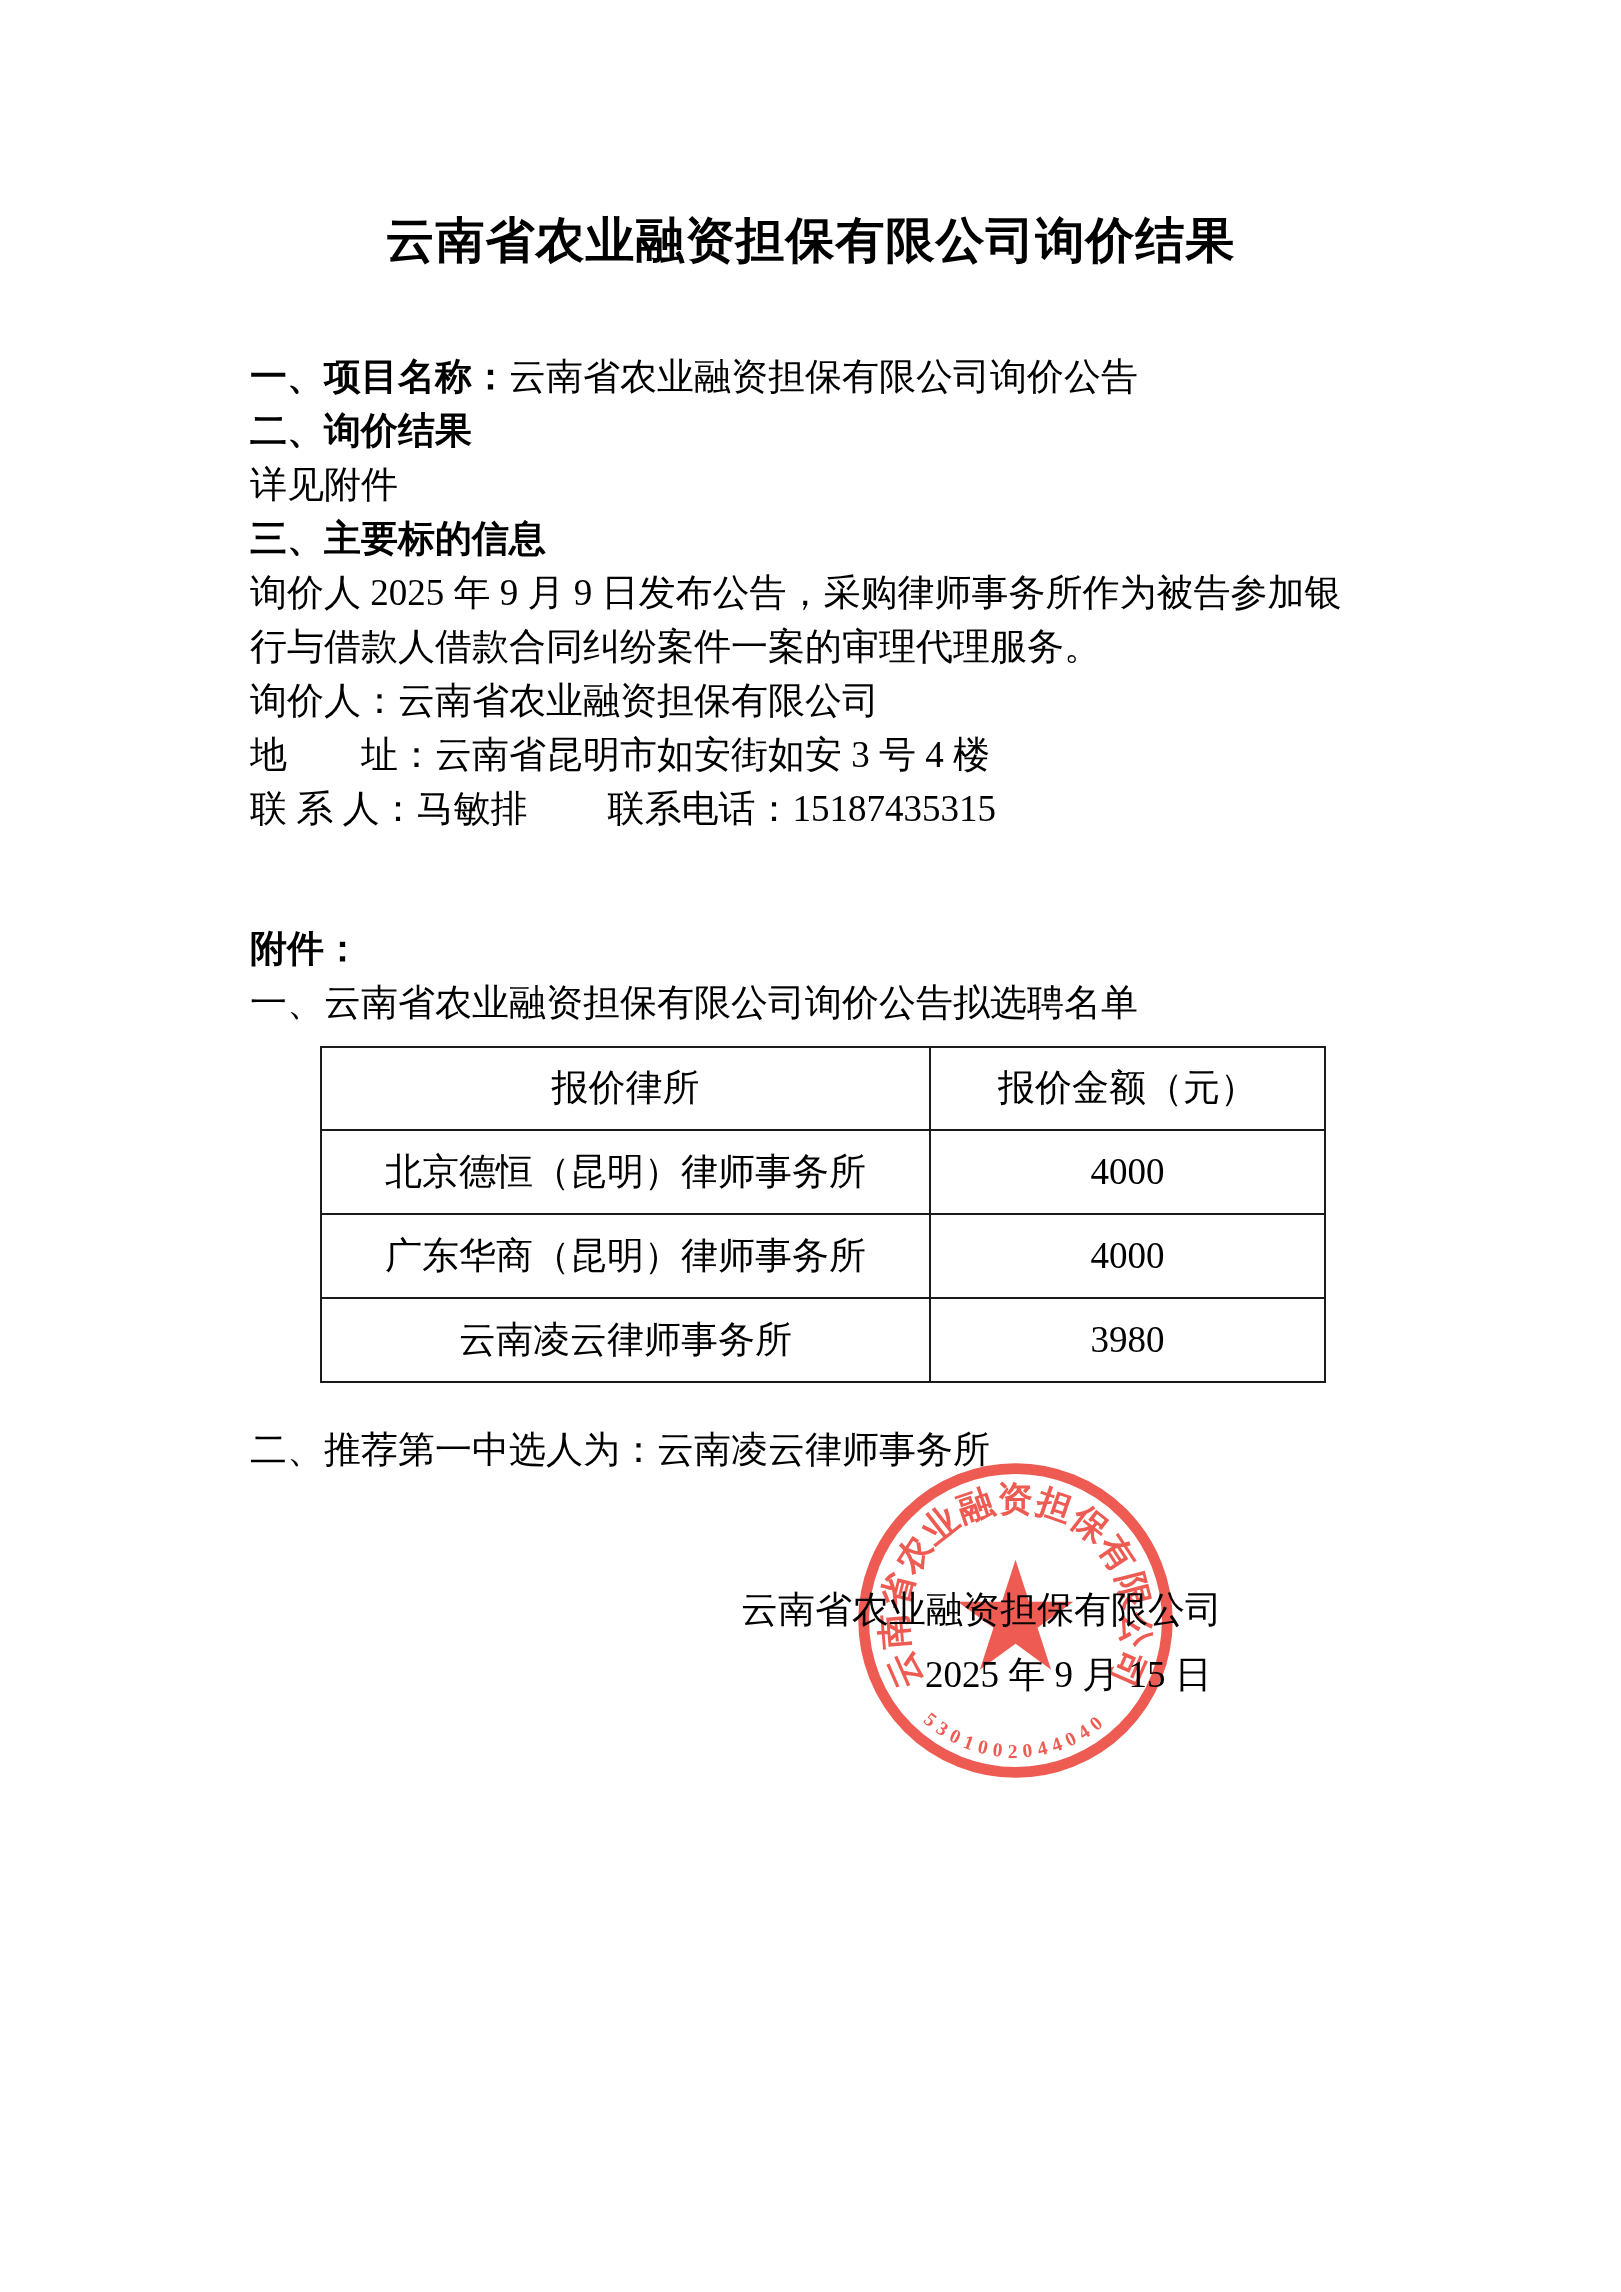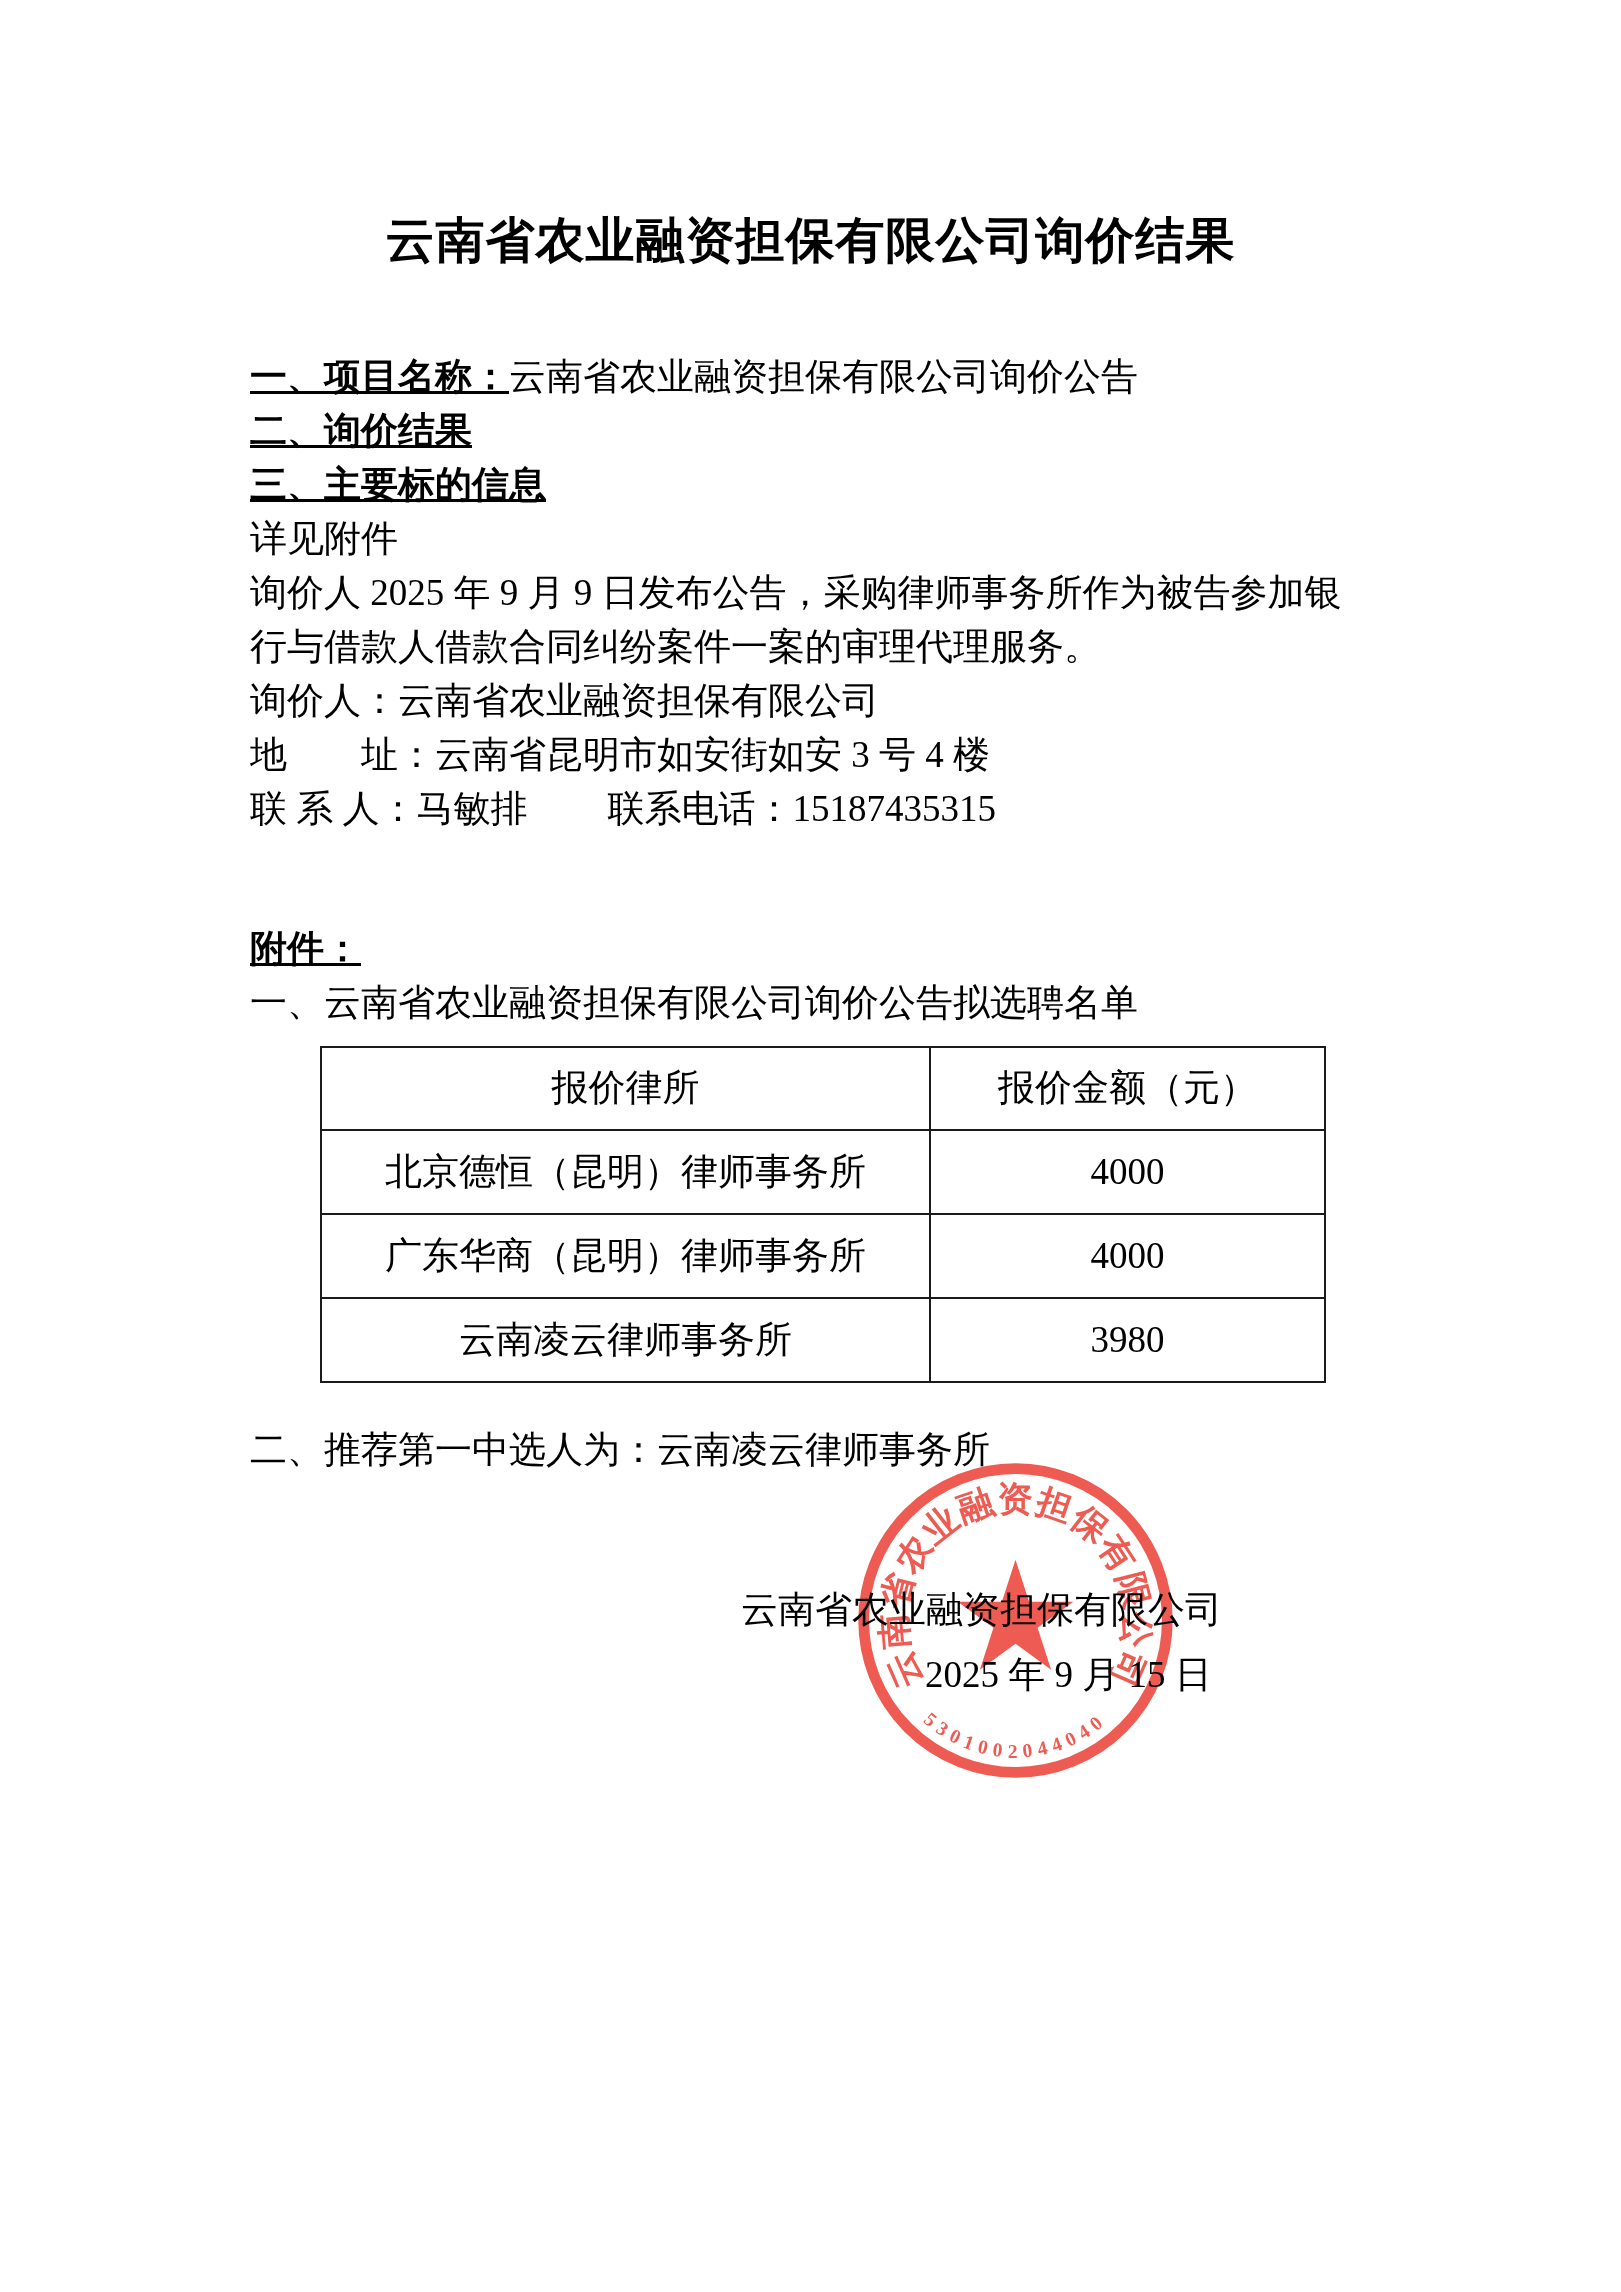--- a/index.html
+++ b/index.html
@@ -14,21 +14,20 @@
   }
   .title{
     position:absolute;top:208px;left:0;width:100%;
     margin:0;text-align:center;
     font-size:49px;font-weight:700;letter-spacing:1px;
     font-family:"Liberation Serif","DejaVu Serif",serif;
   }
   .hd{
     font-family:"Liberation Sans","DejaVu Sans",sans-serif;
     font-weight:700;
-    text-decoration:underline;
   }
   .body-block{
     position:absolute;left:250px;top:350px;
     font-size:37px;line-height:54px;white-space:nowrap;
   }
   .attach-block{
     position:absolute;left:250px;top:922px;
     font-size:37px;line-height:54px;white-space:nowrap;
   }
   .line{height:54px;}
@@ -81,22 +80,22 @@
 
 <div class="page">
 
   <h1 class="title">云南省农业融资担保有限公司询价结果</h1>
 
   <div class="body-block">
     <div class="line">
       <span class="hd">一、项目名称：</span><span>云南省农业融资担保有限公司询价公告</span>
     </div>
     <div class="line hd">二、询价结果</div>
+    <div class="line">详见附件</div>
     <div class="line hd">三、主要标的信息</div>
-    <div class="line">详见附件</div>
     <div class="line">询价人 2025 年 9 月 9 日发布公告，采购律师事务所作为被告参加银</div>
     <div class="line">行与借款人借款合同纠纷案件一案的审理代理服务。</div>
     <div class="line">
       <span>询价人：</span><span>云南省农业融资担保有限公司</span>
     </div>
     <div class="line">
       <span>地　　址：</span><span>云南省昆明市如安街如安 3 号 4 楼</span>
     </div>
     <div class="line">
       <span>联 系 人：</span><span>马敏排</span><span class="phone-label">联系电话：</span><span>15187435315</span>

